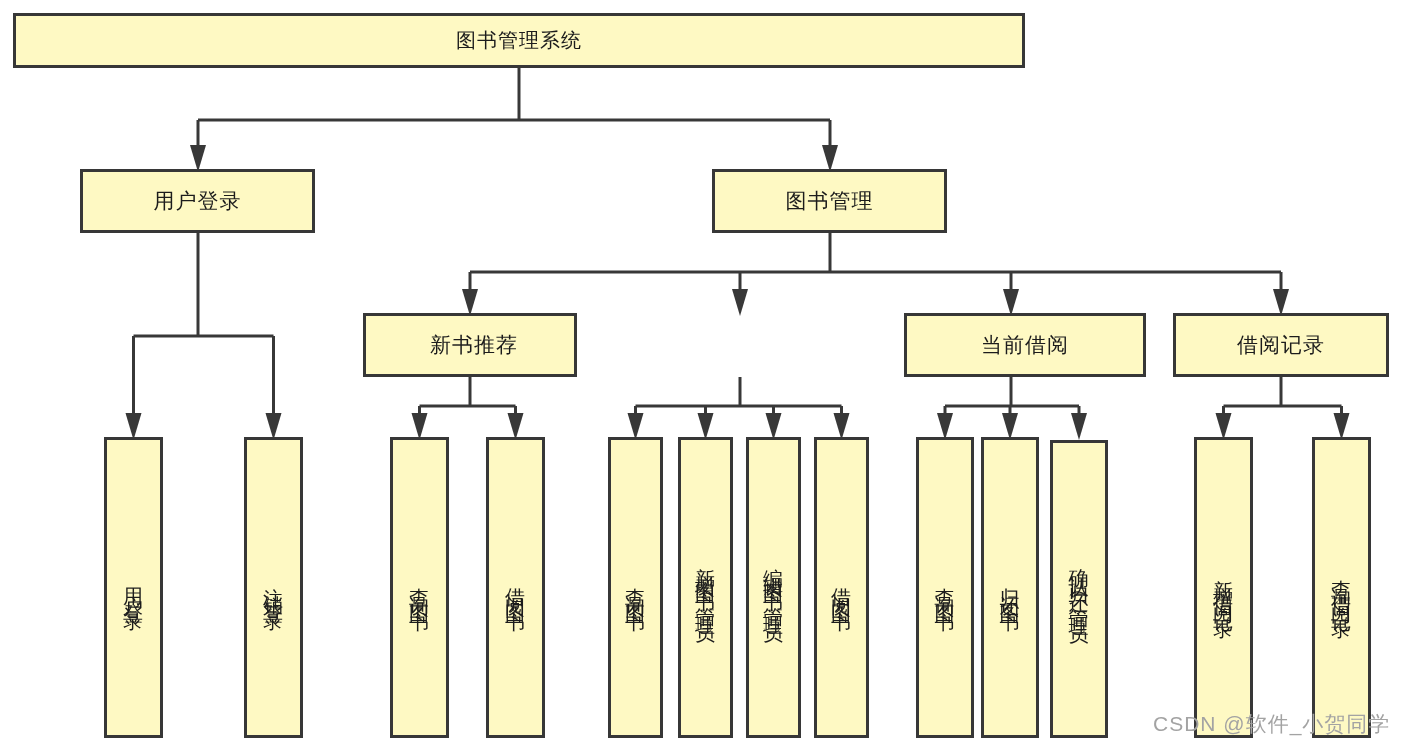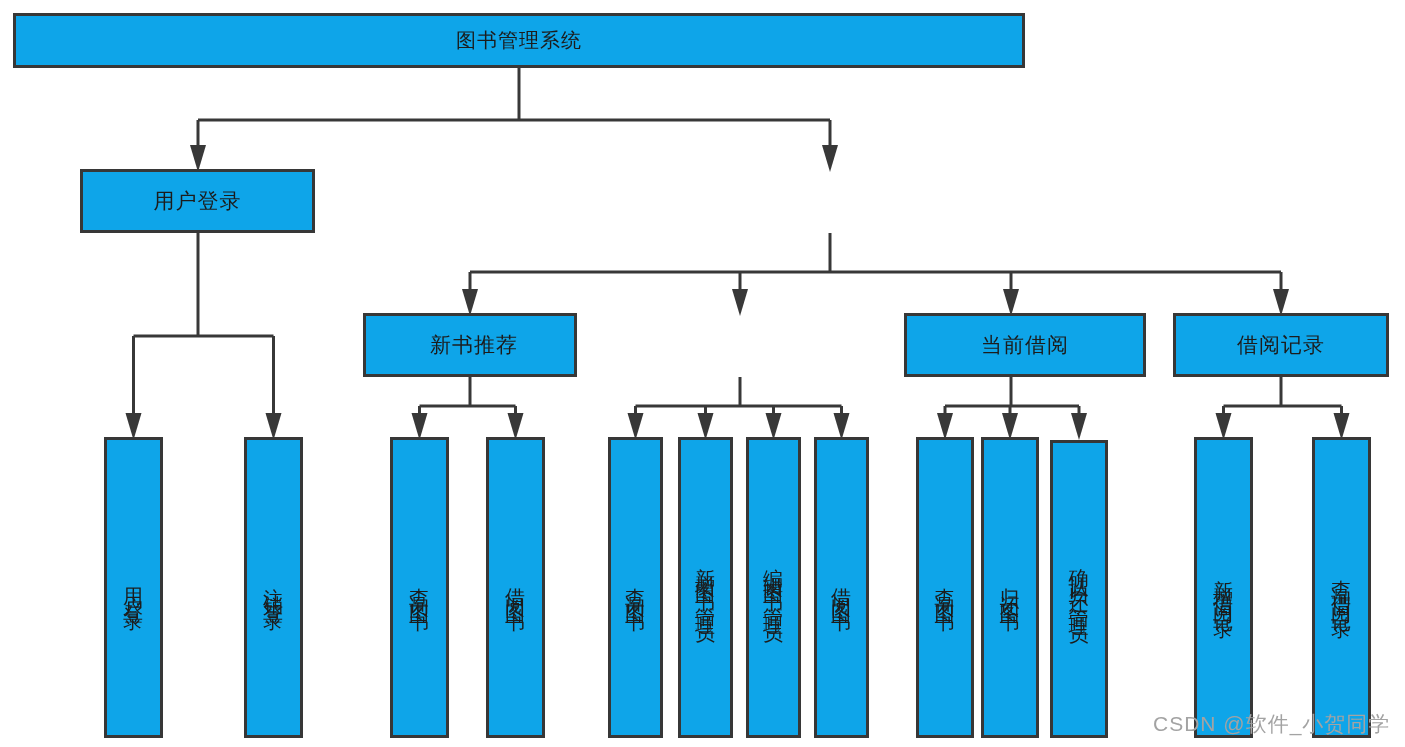--- a/index.html
+++ b/index.html
@@ -13,21 +13,21 @@
     overflow: hidden;
   }
   svg.connectors {
     position: absolute;
     left: 0; top: 0;
     width: 1405px; height: 747px;
   }
   .node {
     position: absolute;
     box-sizing: border-box;
-    background: #0ea5e9;
+    background: #fef9c3;
     border: 3px solid #373737;
     display: flex;
     align-items: center;
     justify-content: center;
     font-size: 21px;
     letter-spacing: 1px;
     color: #1c1c1c;
   }
   .node.root   { font-size: 20px; }
   .leaf span {
@@ -114,20 +114,21 @@
       <polygon points="1002,413 1018,413 1010,440"></polygon>
       <polygon points="1071,413 1087,413 1079,440"></polygon>
       <polygon points="1215.5,413 1231.5,413 1223.5,440"></polygon>
       <polygon points="1333.5,413 1349.5,413 1341.5,440"></polygon>
     </g>
   </svg>
 
   <div class="node root" style="left:13px; top:13px; width:1012px; height:55px;">图书管理系统</div>
 
   <div class="node" style="left:80px; top:169px; width:235px; height:64px;">用户登录</div>
+  <div class="node" style="left:712px; top:169px; width:235px; height:64px;">图书管理</div>
 
   <div class="node" style="left:363px; top:313px; width:214px; height:64px;padding-left:8px;">新书推荐</div>
   <div class="node" style="left:904px; top:313px; width:242px; height:64px;">当前借阅</div>
   <div class="node" style="left:1173px; top:313px; width:216px; height:64px;">借阅记录</div>
 
   <div class="node leaf" style="left:104px; top:437px; width:59px; height:301px;">
     <span>用户登录</span>
   </div>
   <div class="node leaf" style="left:244px; top:437px; width:59px; height:301px;">
     <span>注销登录</span>

